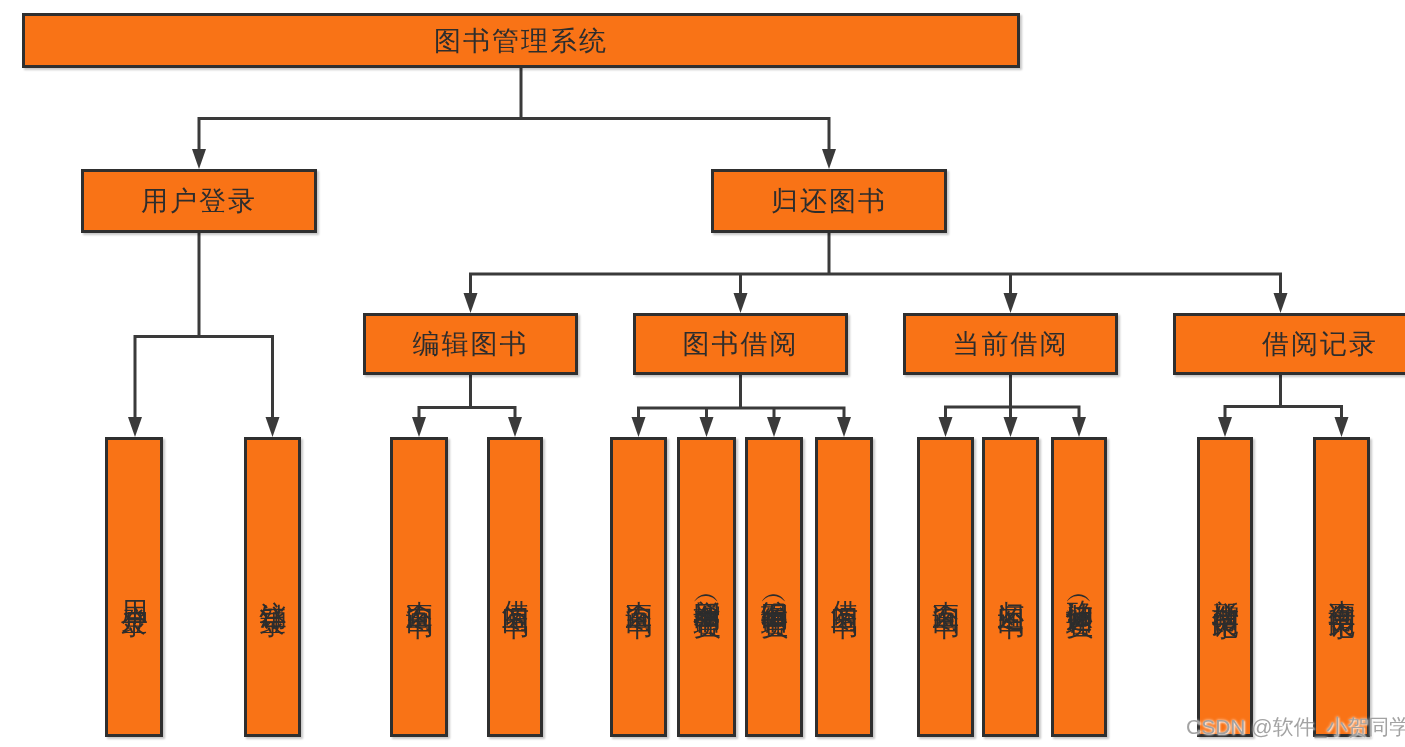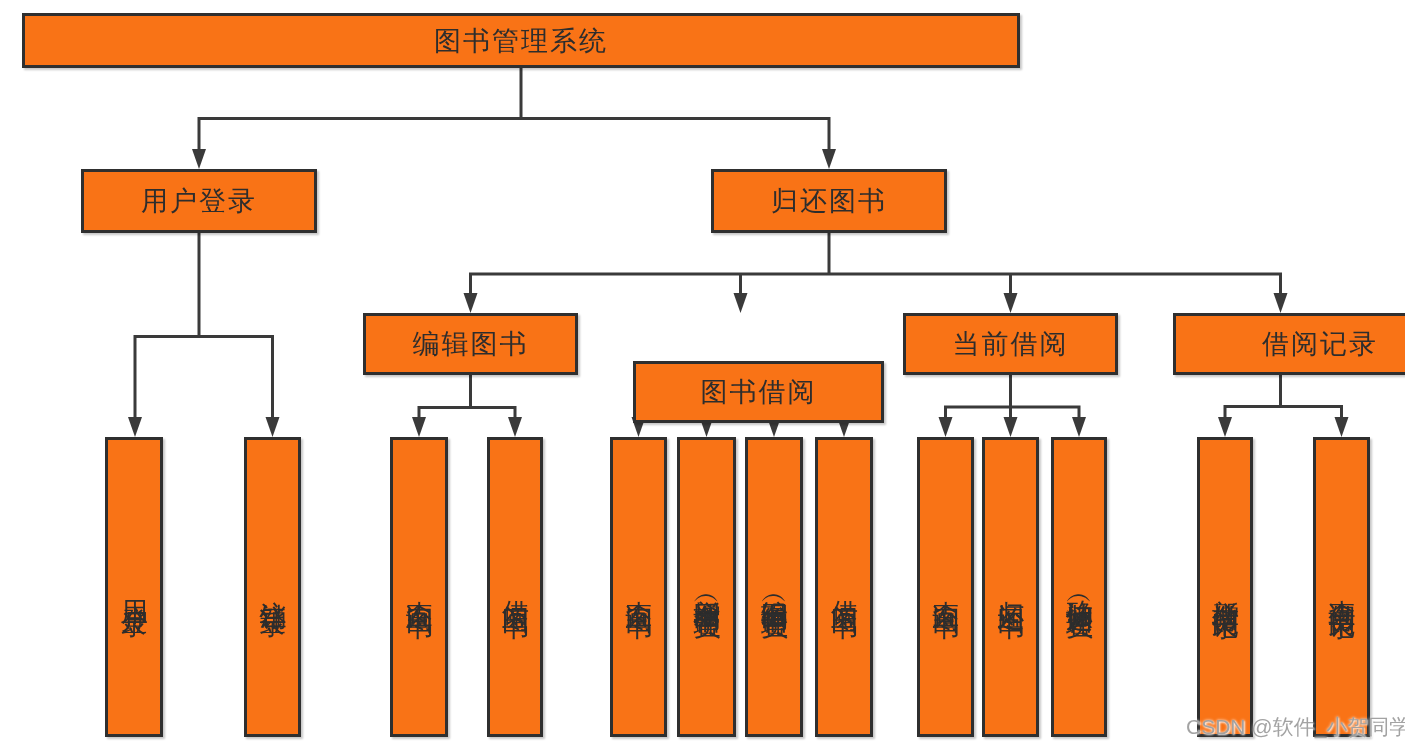--- a/index.html
+++ b/index.html
@@ -76,21 +76,21 @@
   <div class="box" style="left:81px; top:169px; width:236px; height:64px;">
     <span class="hlabel">用户登录</span>
   </div>
   <div class="box" style="left:711px; top:169px; width:236px; height:64px;">
     <span class="hlabel">归还图书</span>
   </div>
 
   <div class="box" style="left:363px; top:313px; width:215px; height:62px;">
     <span class="hlabel">编辑图书</span>
   </div>
-  <div class="box" style="left:633px; top:313px; width:251px; height:62px;margin-top:48px;">
+  <div class="box" style="left:633px; top:313px; width:215px; height:62px;">
     <span class="hlabel">图书借阅</span>
   </div>
   <div class="box" style="left:903px; top:313px; width:215px; height:62px;text-align:center;">
     <span class="hlabel">当前借阅</span>
   </div>
   <div class="box" style="left:1173px; top:313px; width:251px; height:62px;padding-left:43px;">
     <span class="hlabel">借阅记录</span>
   </div>
 
   <div class="box leaf" style="left:105px; top:437px; width:58px; height:300px;">

